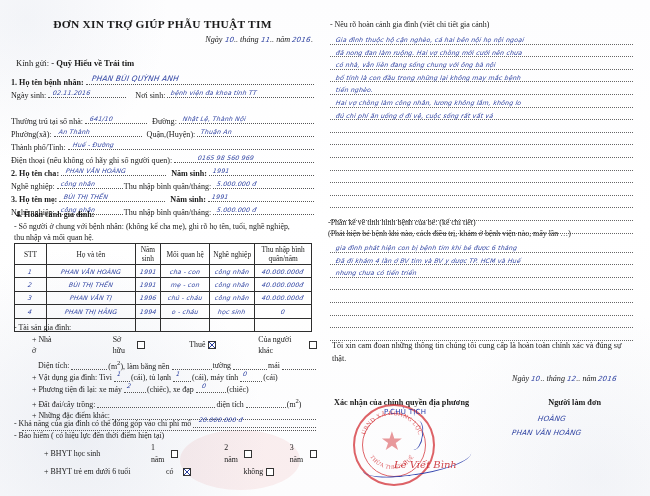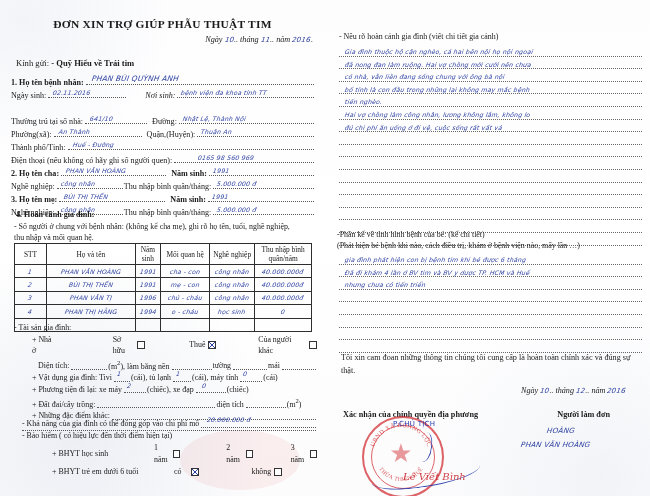--- a/index.html
+++ b/index.html
@@ -13,21 +13,21 @@
   .page{
     position:absolute;inset:0;
     background:
       radial-gradient(circle at 12% 88%, rgba(198,206,222,.30) 0%, rgba(255,255,255,0) 26%),
       radial-gradient(circle at 4% 4%, rgba(205,212,226,.22) 0%, rgba(255,255,255,0) 18%),
       radial-gradient(circle at 92% 96%, rgba(200,208,224,.20) 0%, rgba(255,255,255,0) 22%),
       linear-gradient(180deg,#fdfdfe 0%,#ffffff 45%,#fcfcfd 100%);
   }
   .col{position:absolute;top:0;bottom:0;}
   .colL{left:0;width:325px;}
-  .colR{left:325px;width:325px;margin-top:12px;}
+  .colR{left:316px;width:325px;}
 
   .title{
     position:absolute;left:0;right:0;top:18px;
     text-align:center;font-weight:bold;font-size:11.4px;
     letter-spacing:.25px;
   }
   .datetop{
     position:absolute;right:12px;top:35px;
     font-size:8.2px;font-style:italic;
   }
@@ -76,21 +76,21 @@
     display:inline-block;width:6px;height:6px;
     border:1px solid #333;margin:0 0 0 3px;vertical-align:middle;
     position:relative;background:#fff;
   }
   .cb.on::after{
     content:"";position:absolute;left:0;top:0;right:0;bottom:0;
     background:
       linear-gradient(45deg,transparent 42%,#2b3fa0 42%,#2b3fa0 58%,transparent 58%),
       linear-gradient(-45deg,transparent 42%,#2b3fa0 42%,#2b3fa0 58%,transparent 58%);
   }
-  .bot{position:absolute;left:22px;top:418px;right:8px;font-size:7.9px;line-height:12px;}
+  .bot{position:absolute;left:14px;top:418px;right:8px;font-size:7.9px;line-height:12px;}
 
   
   .rtitle{position:absolute;left:14px;top:20px;right:8px;font-size:7.9px;}
   .rlines{position:absolute;left:14px;right:8px;}
   .rline{
     height:11.6px;border-bottom:1px dotted #666;position:relative;
   }
   .rline .hw{position:absolute;left:6px;bottom:.5px;}
   .rsec{position:absolute;left:12px;right:8px;font-size:7.9px;}
   .cam{position:absolute;left:16px;right:10px;top:340px;font-size:8.2px;line-height:12.5px;}
@@ -173,21 +173,21 @@
       <span class="dots" style="position:relative;">
         <span class="hw hwb" style="position:absolute;left:6px;bottom:1px;">PHAN BÙI QUỲNH ANH</span>
       </span>
     </div>
 
     <div class="row fl" style="top:89px;">
       <span>Ngày sinh:</span>
       <span class="dots" style="position:relative;max-width:78px;">
         <span class="hw hws" style="position:absolute;left:5px;bottom:1px;">02.11.2016</span>
       </span>
-      <span style="margin-left:18px;font-style:italic;">Nơi sinh:</span>
+      <span style="margin-left:8px;">Nơi sinh:</span>
       <span class="dots" style="position:relative;">
         <span class="hw hws" style="position:absolute;left:4px;bottom:1px;">bệnh viện đa khoa tỉnh TT</span>
       </span>
     </div>
 
 
     <div class="row fl" style="top:128px;">
       <span>Phường(xã):</span>
       <span class="dots" style="position:relative;max-width:88px;">
         <span class="hw hws" style="position:absolute;left:5px;bottom:1px;">An Thành</span>

